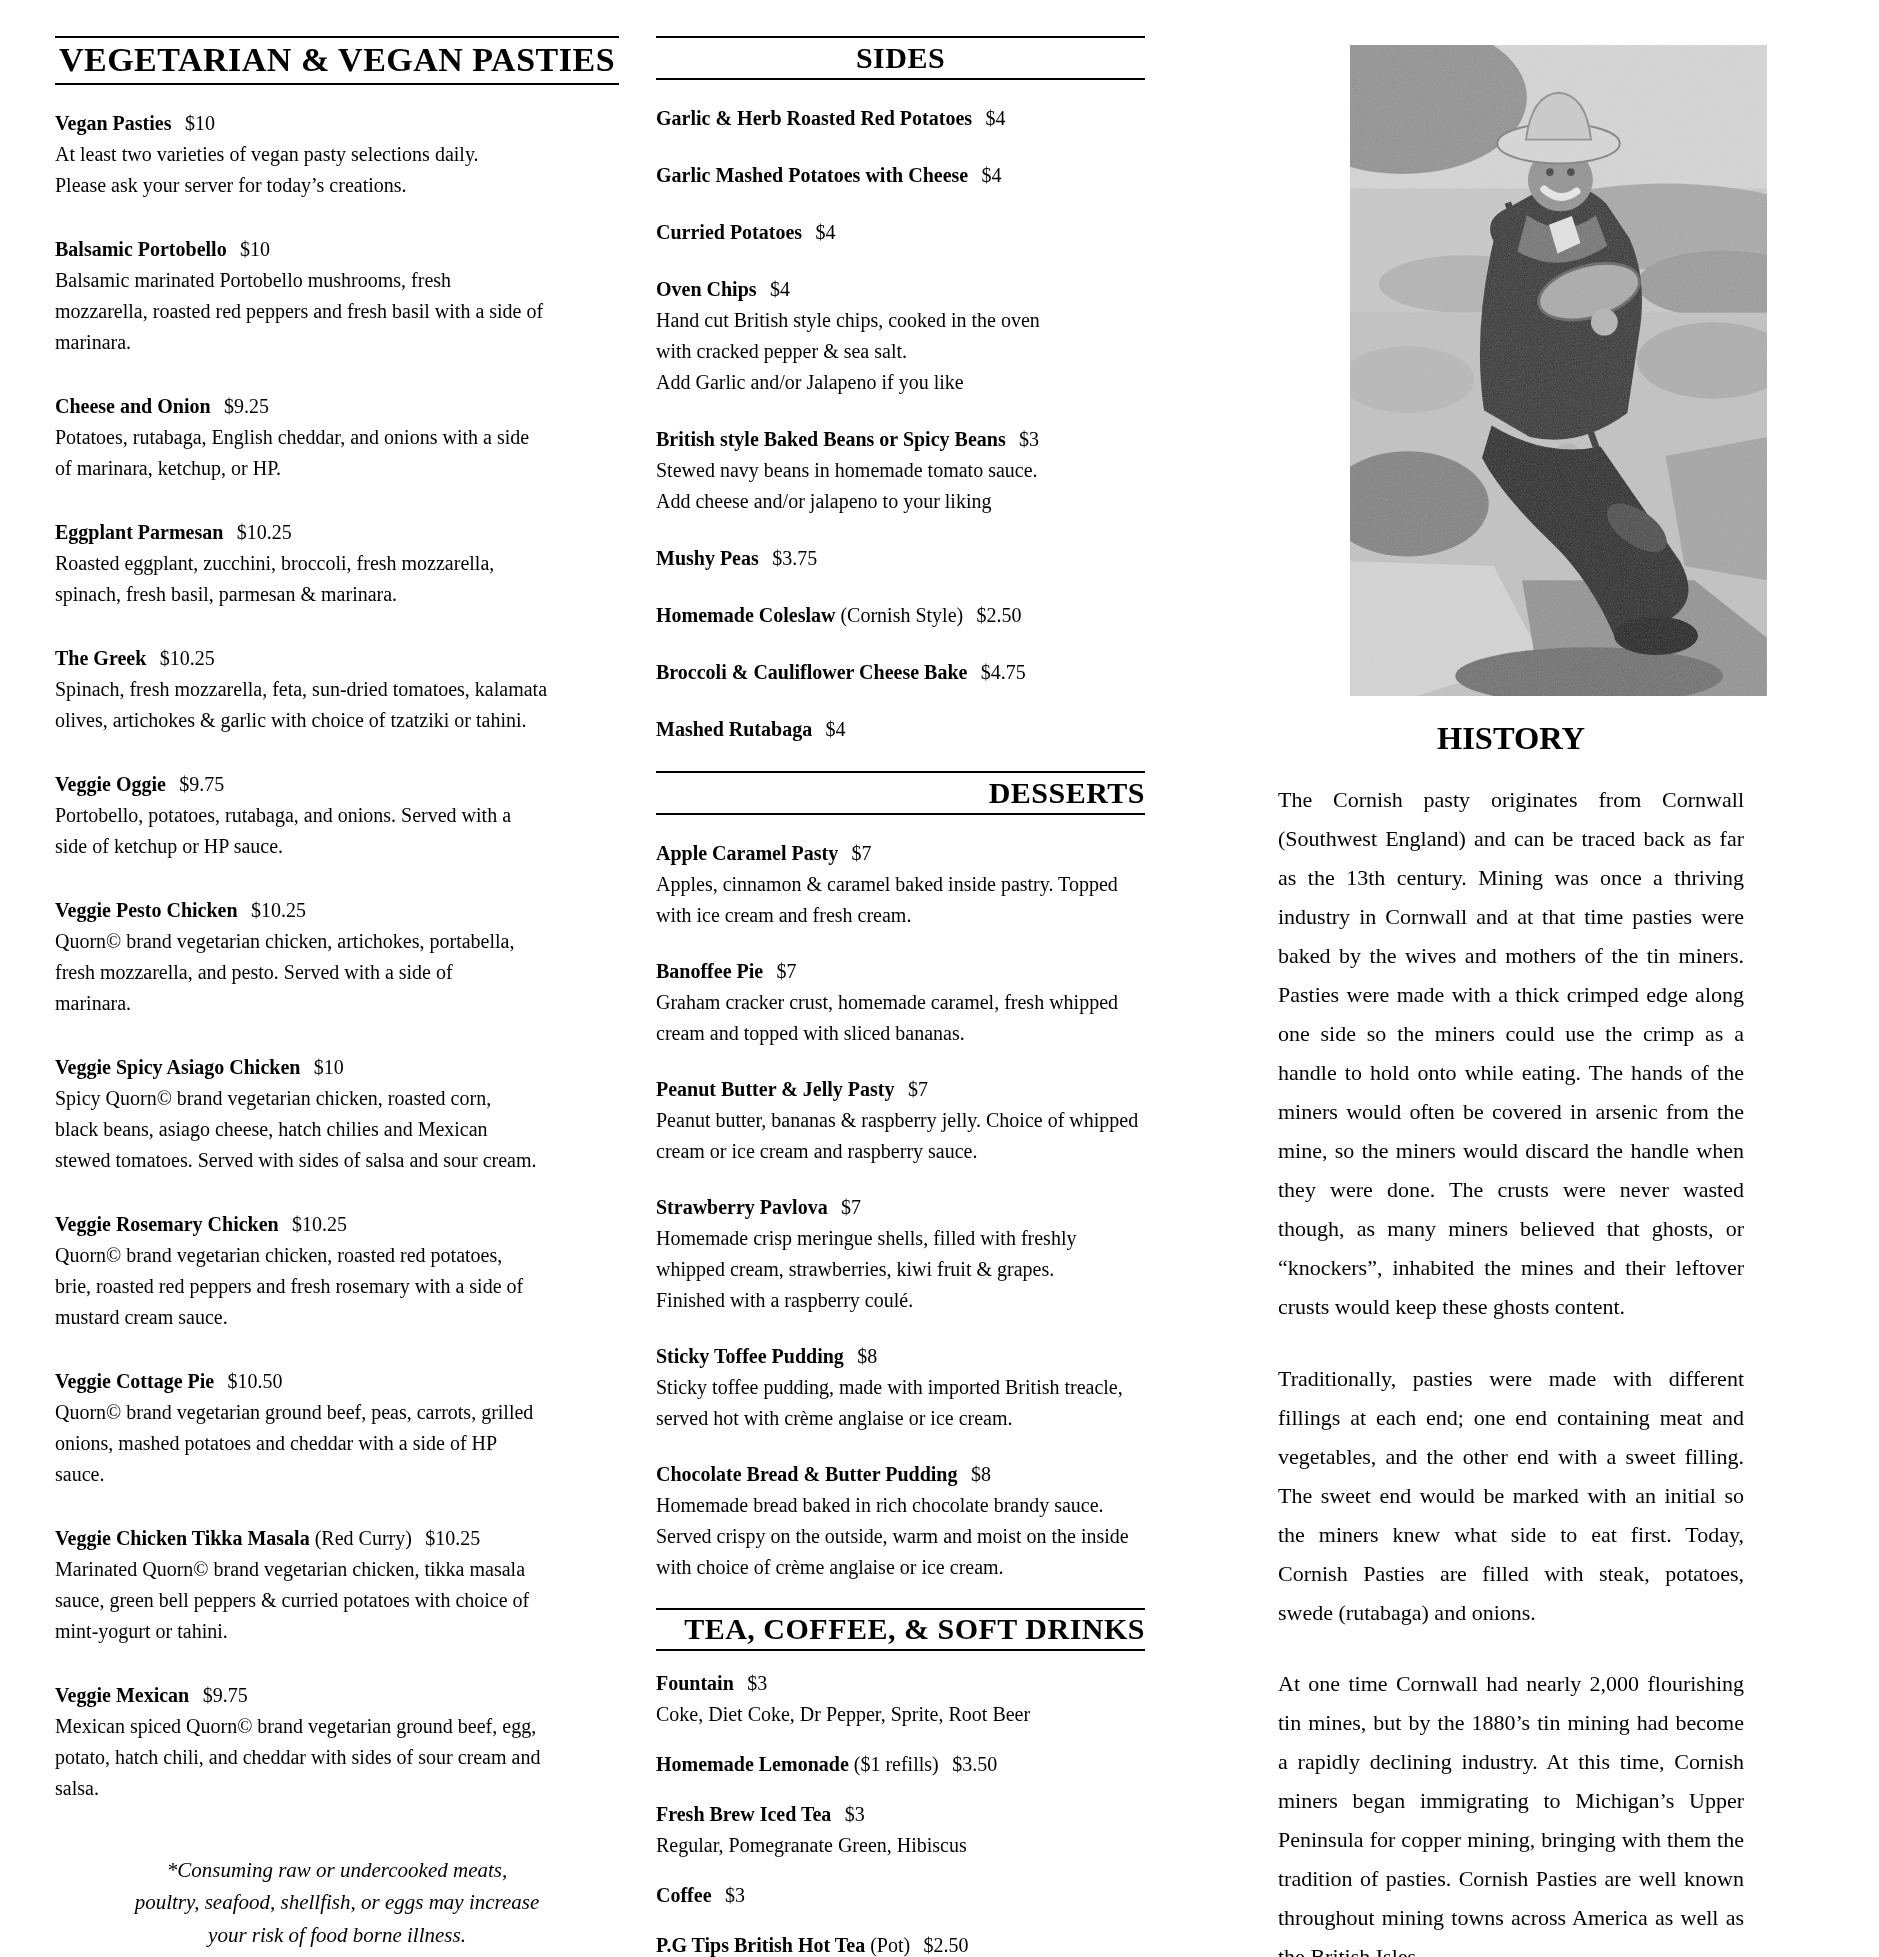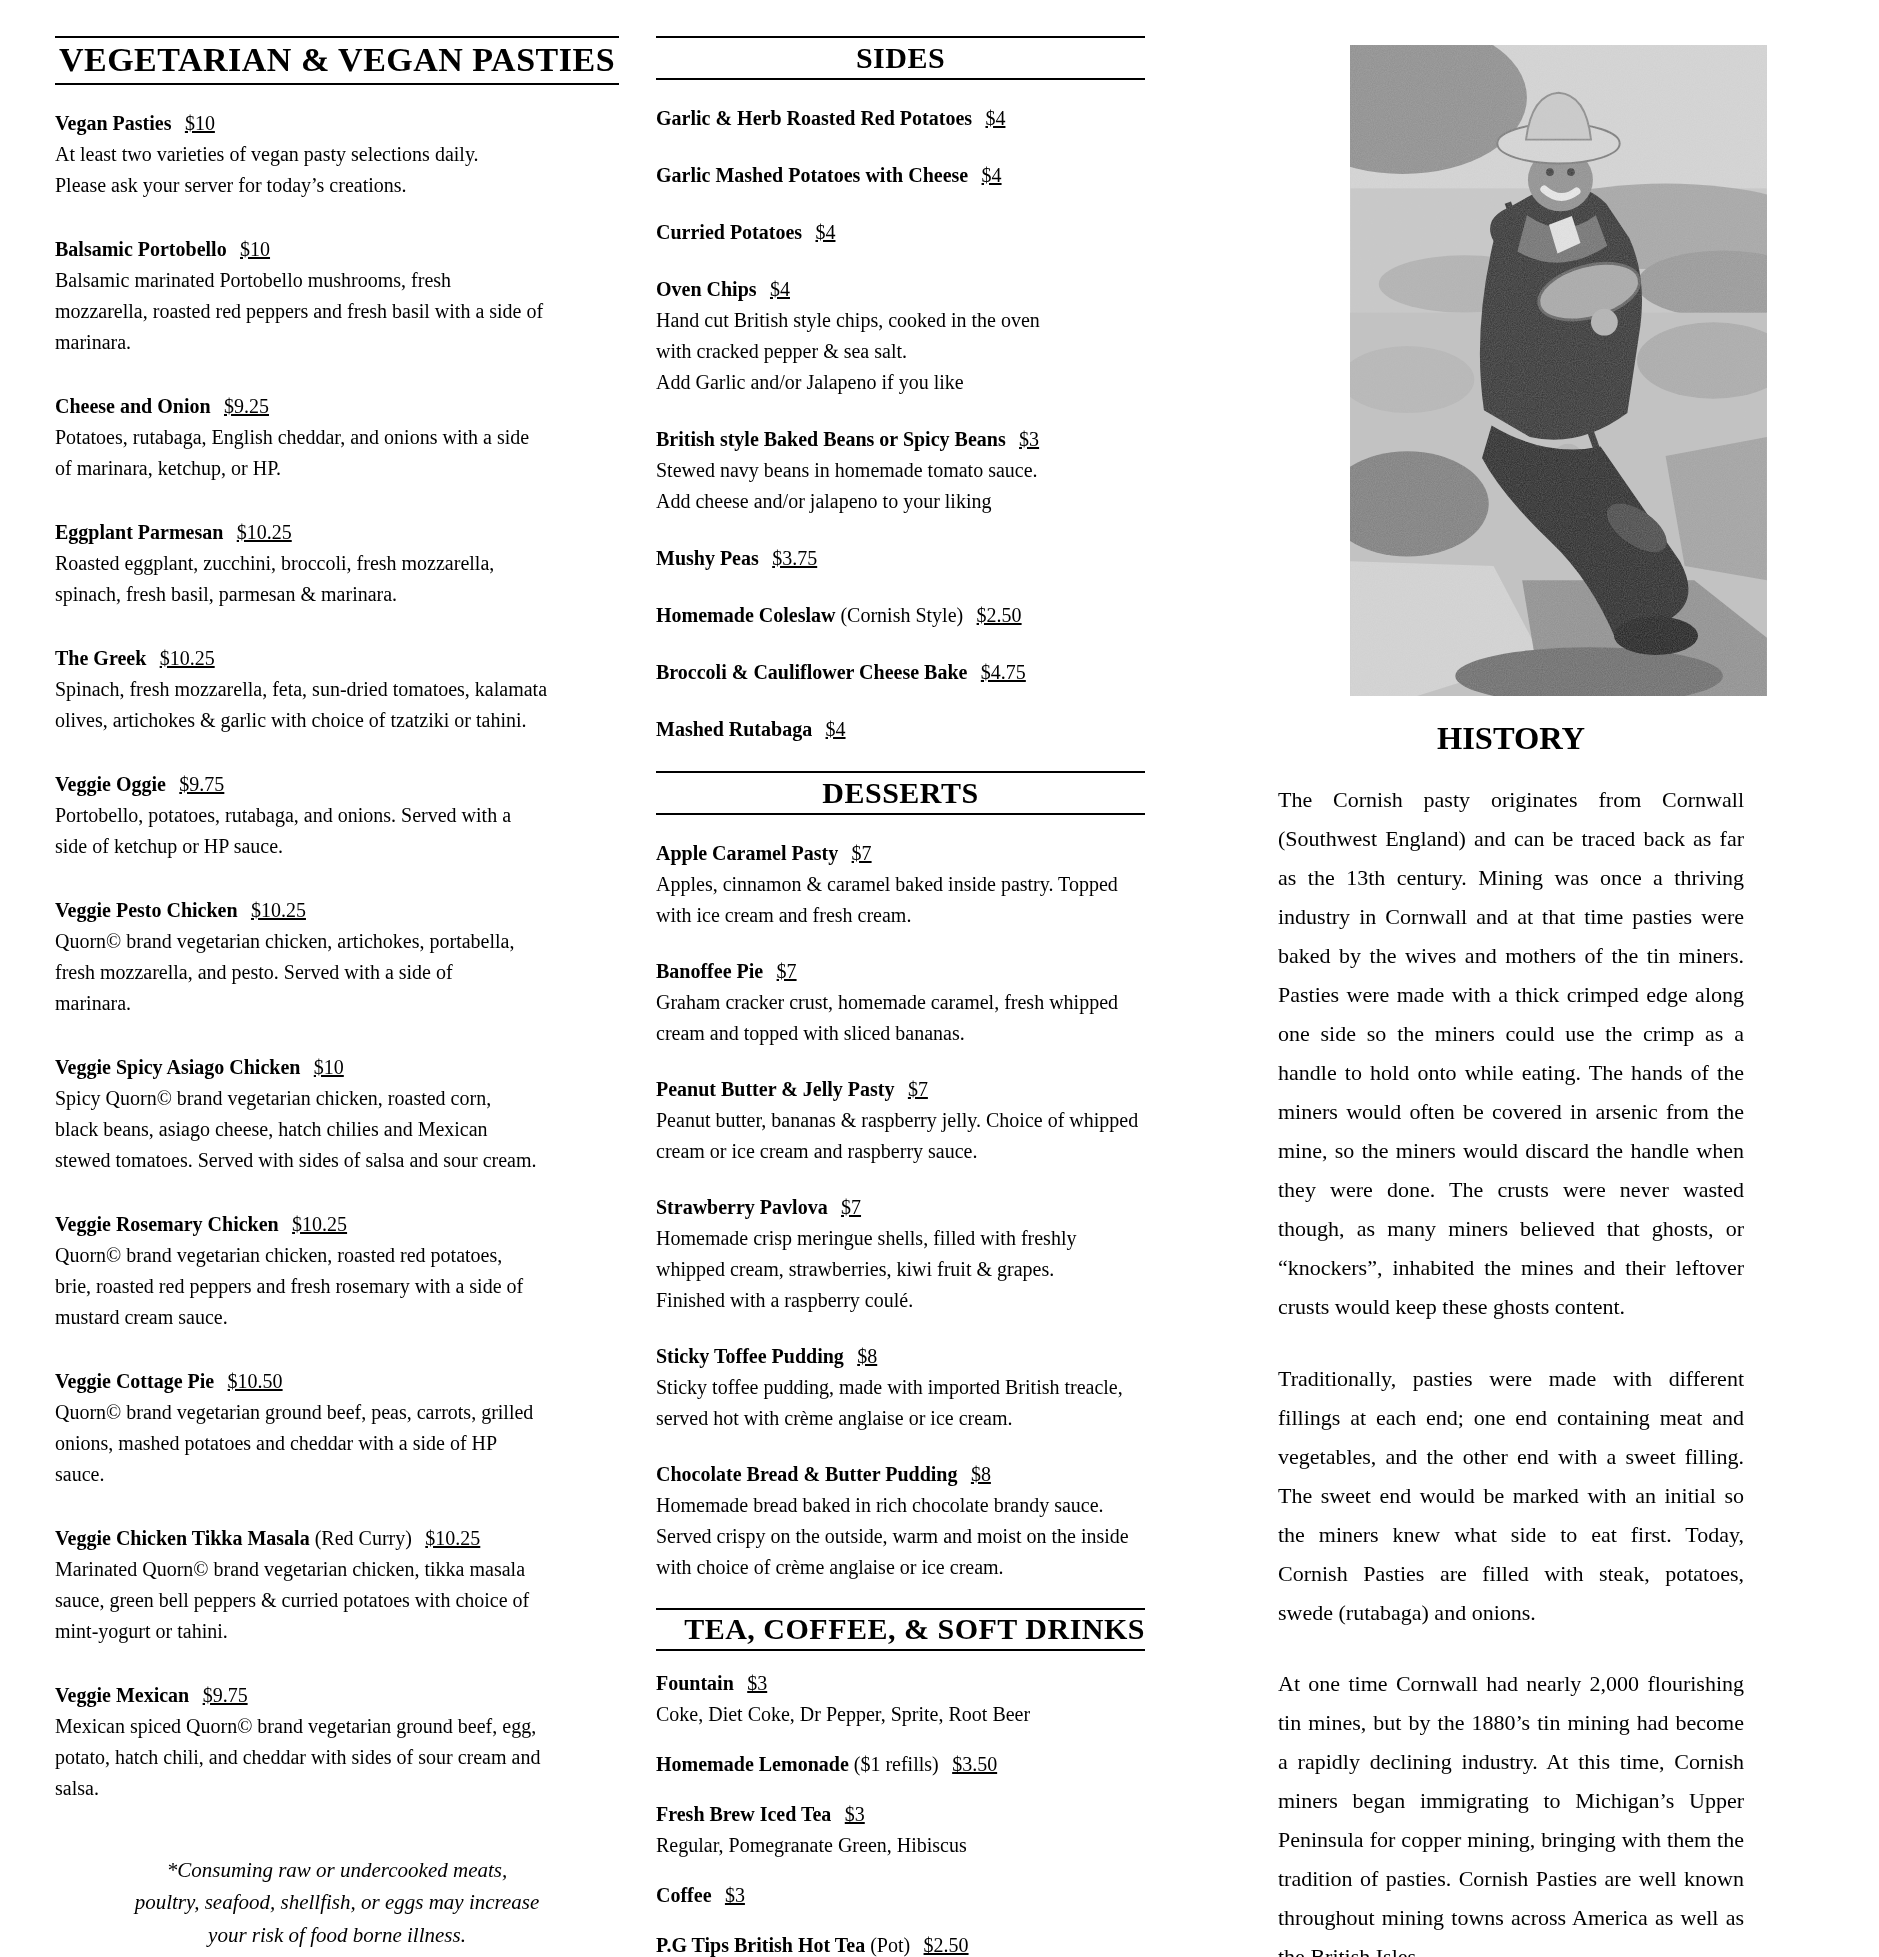--- a/index.html
+++ b/index.html
@@ -21,27 +21,27 @@
   .sec-body{margin-top:23px;}
   .item{margin-bottom:33px;}
   #col-mid .sides-items .item{margin-bottom:26px;}
   #col-mid .desserts-items .item{margin-bottom:25px;}
   #col-mid .drinks-items .item{margin-bottom:19px;}
   .item:last-child{margin-bottom:0;}
   .item-head{display:flex;justify-content:flex-start;align-items:baseline;
     font-size:20px;line-height:31px;}
   .item-name .nm{font-weight:bold;}
   .item-name .sfx{font-weight:normal;}
-  .item-price{font-weight:normal;white-space:nowrap;padding-left:13.4px;text-decoration:underline;}
+  .item-price{font-weight:normal;white-space:nowrap;padding-left:13.4px;}
   .item-desc{font-size:20px;line-height:31px;white-space:pre-line;}
   .footnote{
     margin-top:50px;font-style:italic;text-align:center;
     font-size:21px;line-height:32.5px;white-space:pre-line;
   }
-  .mid-gap{margin-top:25px;}
+  .mid-gap{margin-top:25px;text-align:right;}
   .mid-gap-drinks{margin-top:23px;text-align:right;}
   #photo{position:absolute;left:1350px;top:45px;width:417px;height:651px;}
   #photo svg{display:block;width:100%;height:100%;}
   .history-title{text-align:center;font-weight:bold;font-size:32.5px;line-height:38px;}
   .history-p{
     margin-top:23px;font-size:22px;line-height:39px;text-align:justify;
   }
   .history-p + .history-p{margin-top:32.5px;}
 </style>
 </head>

